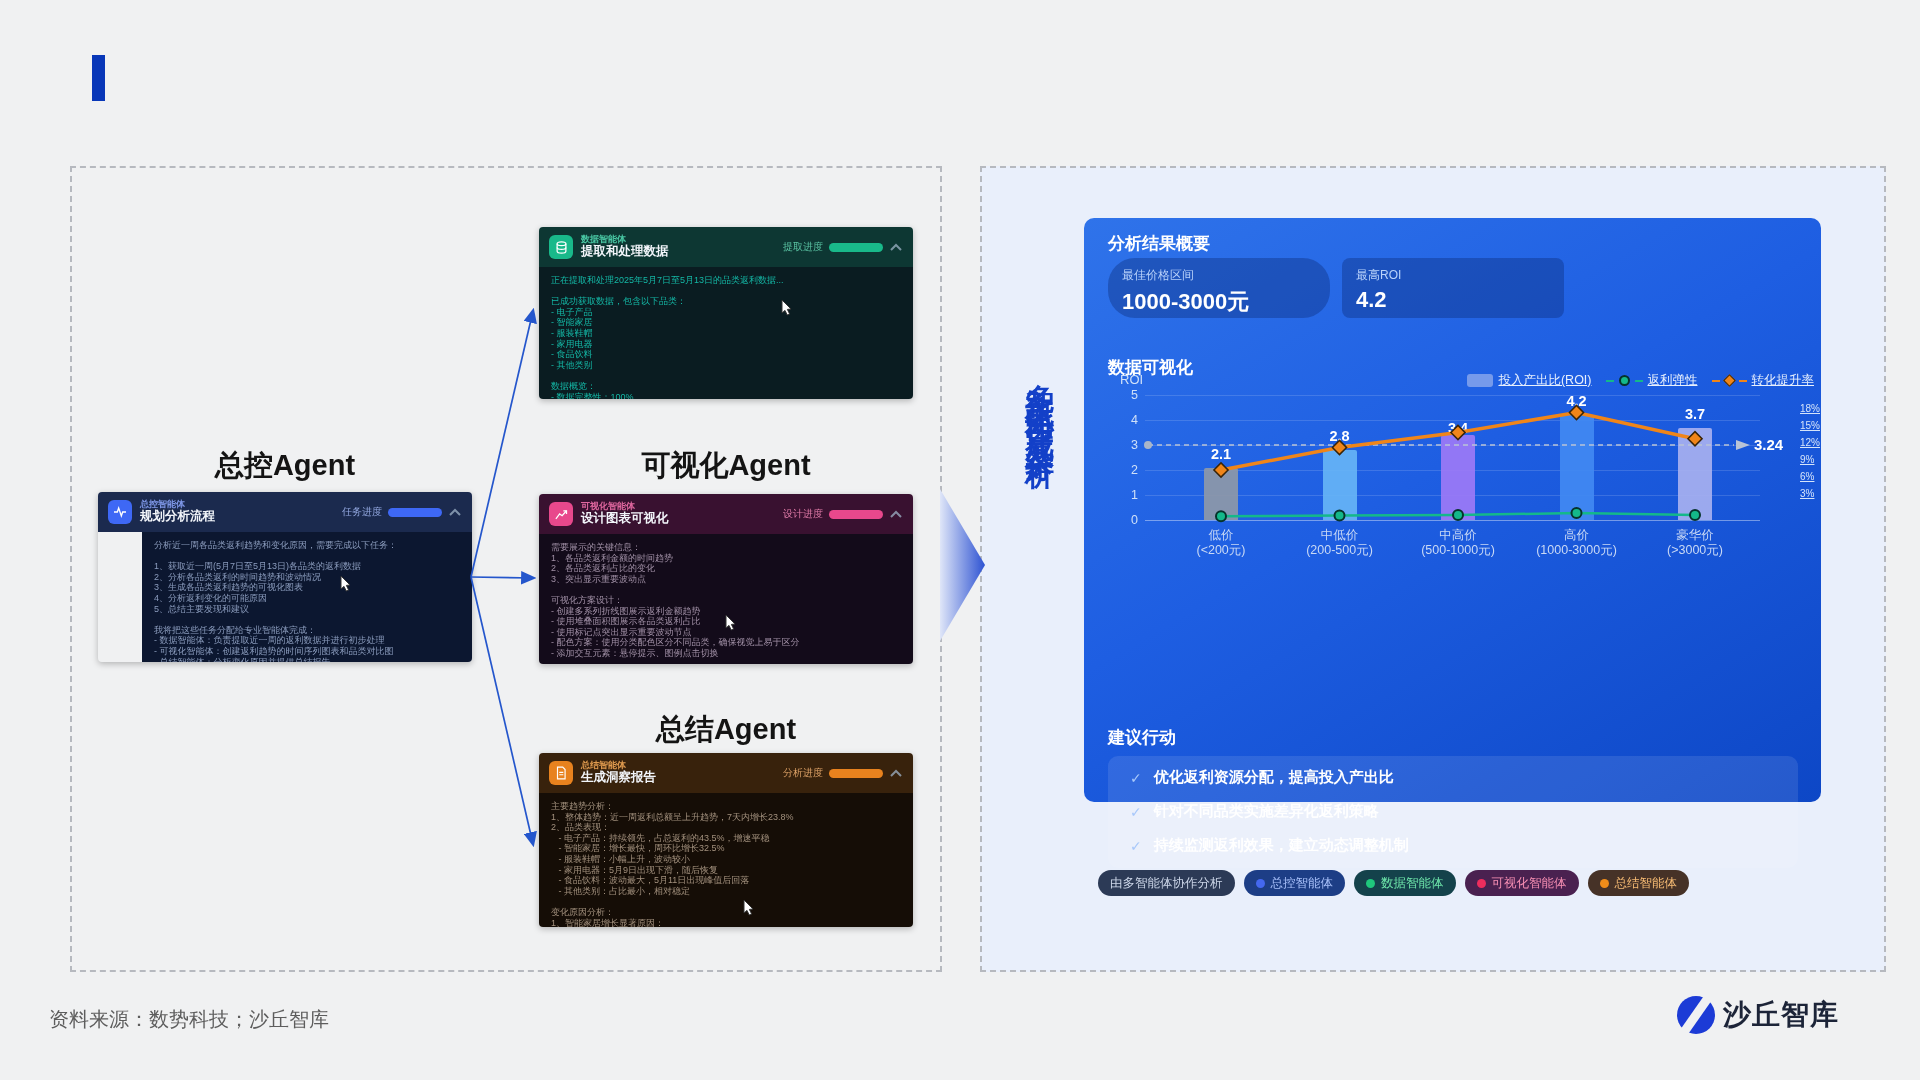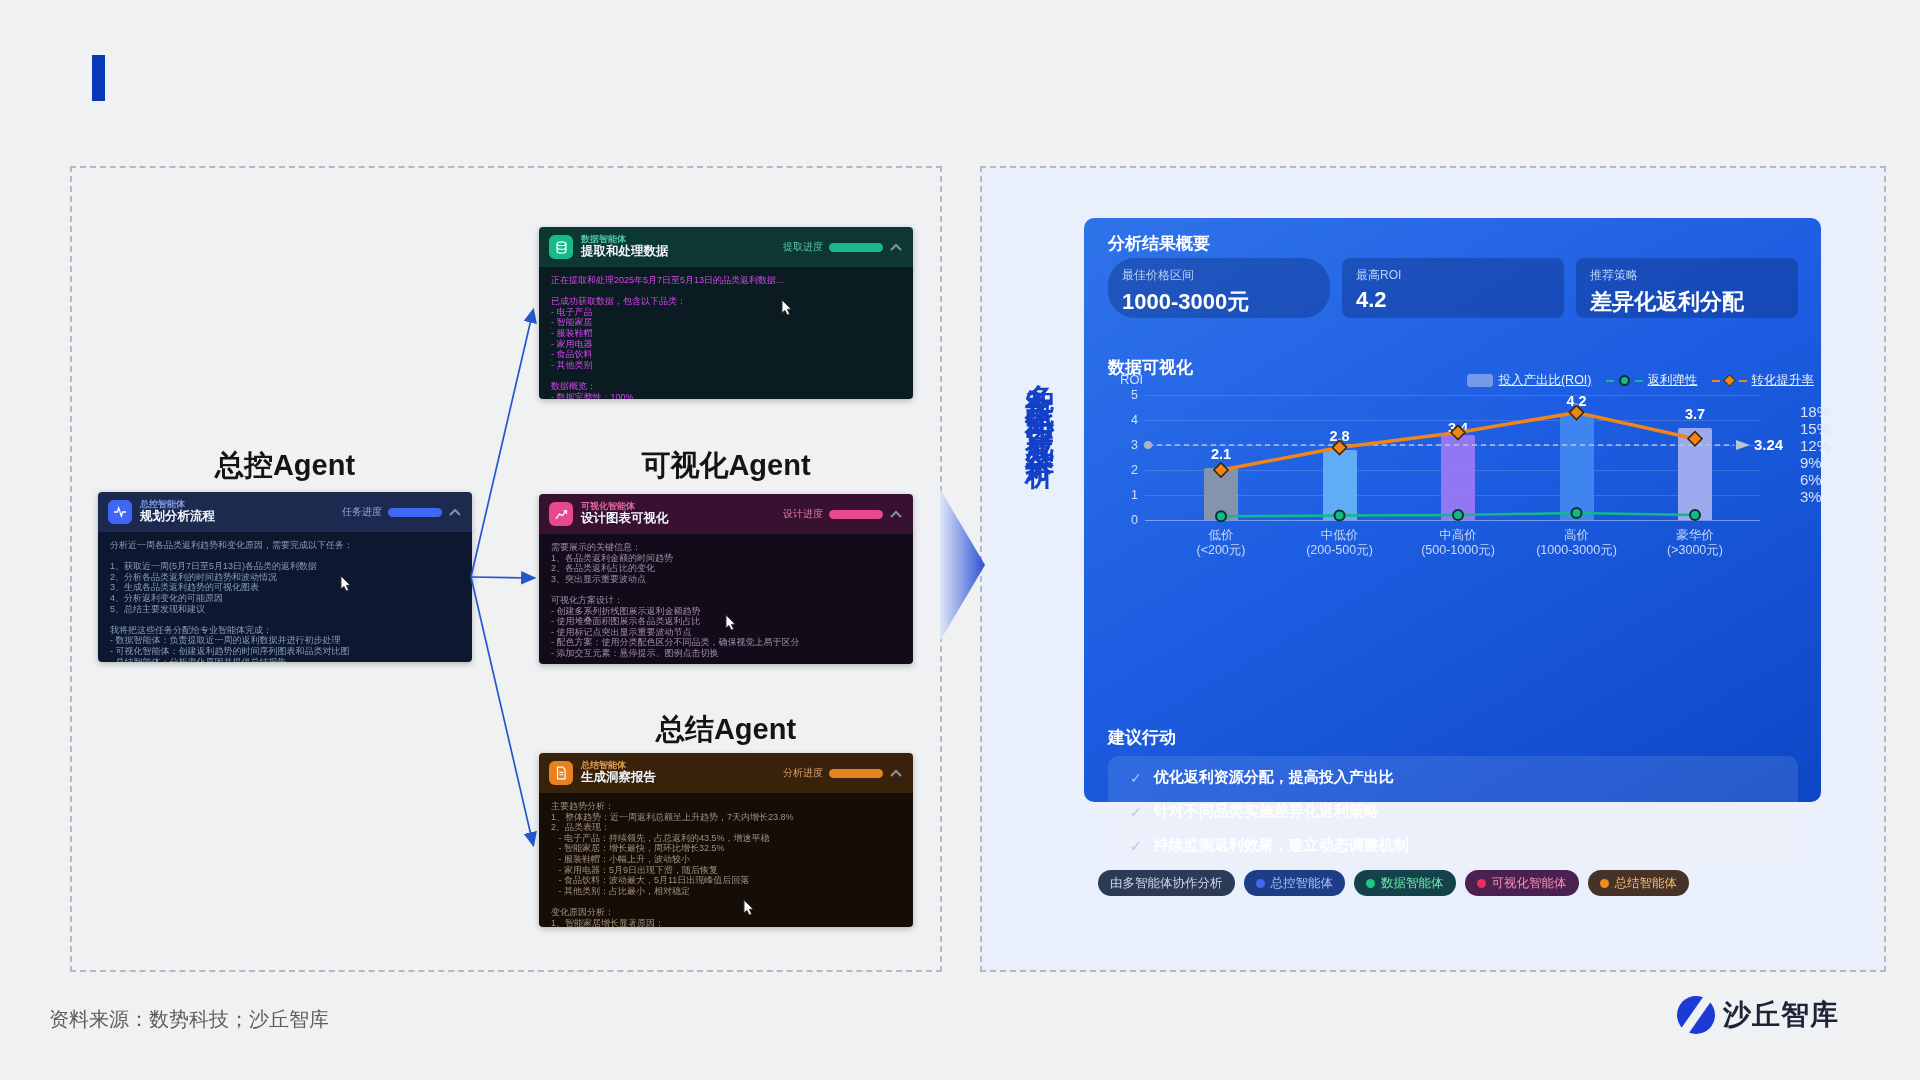--- a/index.html
+++ b/index.html
@@ -23,27 +23,27 @@
   .panel-sub{font-size:9px;font-weight:600;}
   .panel-main{font-size:12.5px;font-weight:700;color:#f2f5fa;}
   .panel-right{display:flex;align-items:center;gap:6px;}
   .prog-label{font-size:10px;}
   .prog-pill{width:54px;height:9px;border-radius:5px;}
   .chev{width:14px;height:9px;opacity:.75;}
   .agent-body{padding:8px 12px 6px 12px;}
   .bline{white-space:pre-wrap;font-size:9px;line-height:10.6px;min-height:10.6px;}
   
   .p-master .panel-header{background:#1b2a4e;}
-  .p-master .agent-body{background:#0c1730;color:#8b9cbd;}
+  .p-master .agent-body{background:#0c1730;color:#8b9cbd;margin-left:44px;}
   .p-master .panel-sub{color:#7f98e8;}
   .p-master .prog-label{color:#93a8e0;}
   .p-master .panel-icon,.p-master .prog-pill{background:#3e68f5;}
   
   .p-data .panel-header{background:#0d3733;}
-  .p-data .agent-body{background:#0a1c21;color:#d946ef;}
+  .p-data .agent-body{background:#0a1c21;color:#14b8a6;}
   .p-data .panel-sub{color:#49c7a4;}
   .p-data .prog-label{color:#59c2a2;}
   .p-data .panel-icon,.p-data .prog-pill{background:#19b98a;}
   
   .p-viz .panel-header{background:#391130;}
   .p-viz .agent-body{background:#130b1a;color:#a190a6;}
   .p-viz .panel-sub{color:#e0679f;}
   .p-viz .prog-label{color:#e07ba8;}
   .p-viz .panel-icon,.p-viz .prog-pill{background:#e8488c;}
   
@@ -61,21 +61,21 @@
   .dash-section-title{font-size:17px;font-weight:700;color:#ffffff;}
   .sum-card{width:222px;height:60px;border-radius:8px;background:rgba(9,36,110,.35);
             padding:9px 14px;box-sizing:border-box;}
   .sum-card .lab{font-size:12px;color:#b9d2fa;}
   .sum-card .val{font-size:22px;font-weight:800;color:#ffffff;margin-top:3px;}
   
   #roi-chart{left:16px;top:152px;width:724px;height:186px;}
   .grid{position:absolute;left:45px;width:615px;height:1px;background:rgba(255,255,255,.14);}
   .grid.base{background:rgba(255,255,255,.4);}
   .ytick{position:absolute;width:32px;text-align:right;font-size:12.5px;color:#cfe0f8;transform:translateY(-7px);}
-  .rtick{position:absolute;left:700px;font-size:15px;color:#d5e4fa;transform:translateY(-7px);}
+  .rtick{position:absolute;left:700px;font-size:10px;color:#d5e4fa;transform:translateY(-7px);text-decoration:underline;}
   .axis-name{position:absolute;left:20px;top:2px;font-size:13px;color:#cfe0f8;}
   .bar{position:absolute;border-radius:2px 2px 0 0;opacity:.92;}
   .bar-label{position:absolute;width:60px;text-align:center;font-size:14.5px;font-weight:800;color:#fff;transform:translateX(-30px);}
   .xlab{position:absolute;width:118px;text-align:center;font-size:12.5px;color:#c9d9f5;transform:translateX(-59px);line-height:15px;}
   .refnum{position:absolute;font-size:15px;font-weight:800;color:#fff;}
   .legend{position:absolute;right:10px;top:2px;display:flex;align-items:center;gap:14px;font-size:12.5px;color:#e8f0fd;}
   .leg-item{display:flex;align-items:center;gap:5px;text-decoration:underline;}
   .sw-bar{width:26px;height:13px;border-radius:3px;background:#93aeee;opacity:.75;}
   .sw-dot{width:11px;height:11px;border-radius:50%;background:#14b88a;border:2px solid #06332b;box-sizing:border-box;}
   .sw-dash{width:8px;height:2px;background:#f08519;}
@@ -280,24 +280,20 @@
   <div class="abs dashboard">
     <div class="abs dash-section-title" style="left:24px;top:14px;">分析结果概要</div>
 
     <div class="abs sum-card" style="left:24px;top:40px;border-radius:27px;">
       <div class="lab">最佳价格区间</div>
       <div class="val">1000-3000元</div>
     </div>
     <div class="abs sum-card" style="left:258px;top:40px;">
       <div class="lab">最高ROI</div>
       <div class="val">4.2</div>
-    </div>
-    <div class="abs sum-card" style="left:492px;top:40px;">
-      <div class="lab">推荐策略</div>
-      <div class="val">差异化返利分配</div>
     </div>
 
     <div class="abs dash-section-title" style="left:24px;top:138px;">数据可视化</div>
 
     <div class="abs" id="roi-chart">
       <div class="axis-name">ROI</div>
       <div class="legend">
         <span class="leg-item">
           <span class="sw-bar"></span>
           <span>投入产出比(ROI)</span>

